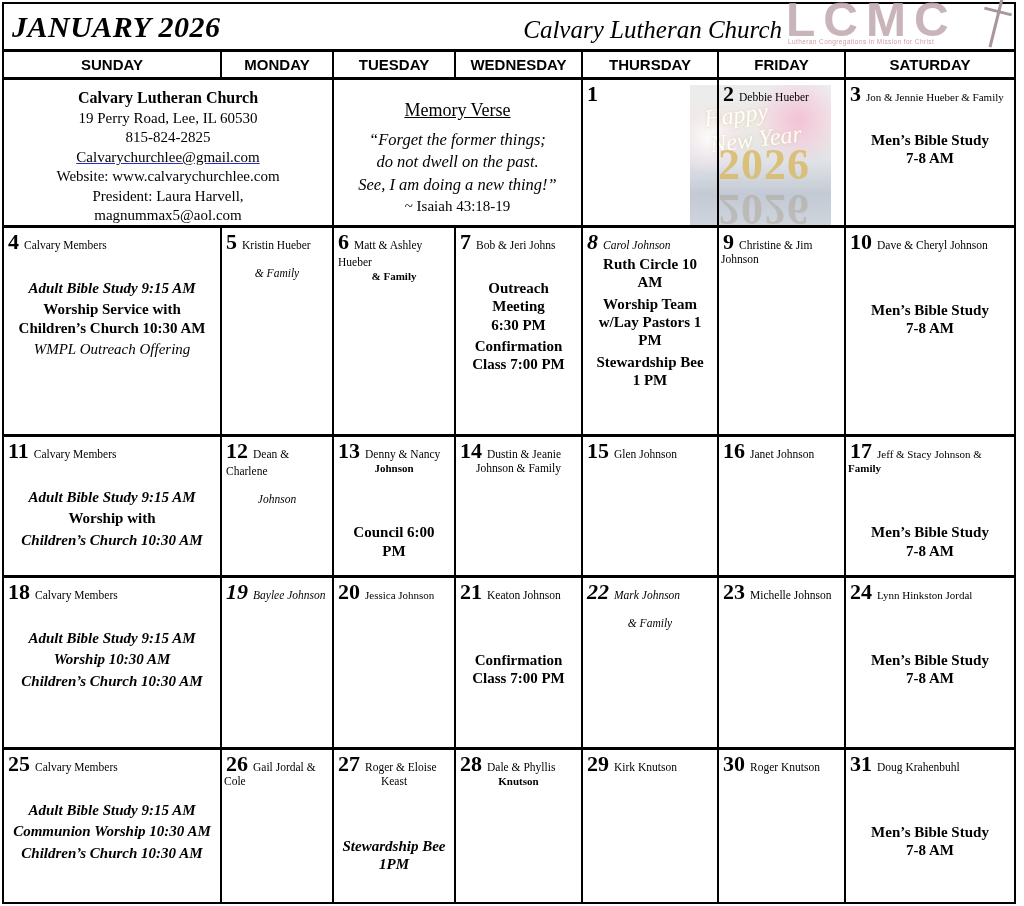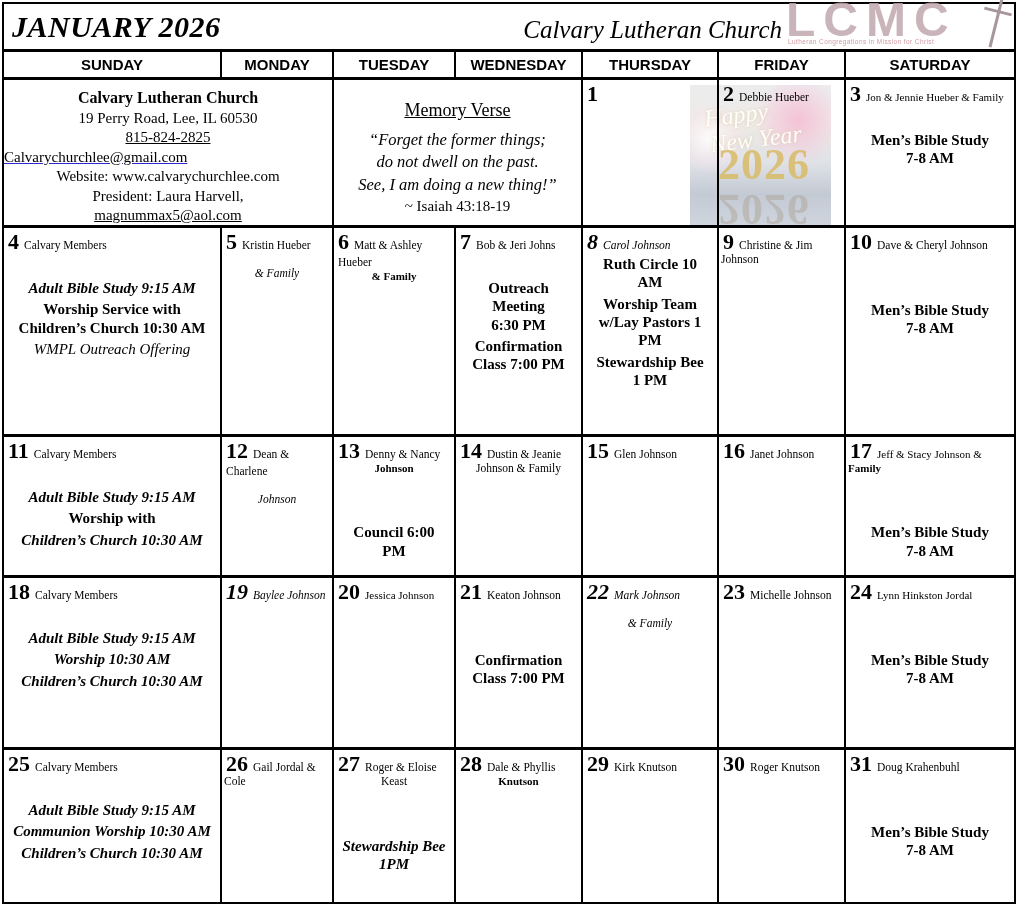--- a/index.html
+++ b/index.html
@@ -51,23 +51,23 @@
   .events.tight { margin-top:2px; }
   .events.lg { margin-top:48px; }
   .event { font-size:15px; font-weight:bold; text-align:center; white-space:pre-line;
            line-height:1.22; margin-bottom:3px; padding:0 8px; }
   .event.bold-italic { font-style:italic; }
   .event.italic { font-weight:normal; font-style:italic; }
 
   
   .info-cell { padding-top:8px; text-align:center; font-size:15px; line-height:1.3; }
   .info-cell .ch-name { font-weight:bold; font-size:16px; }
-  .info-cell .ul { text-decoration:underline; }
+  .info-cell .ul { }
   .info-cell .link { text-decoration:underline; text-decoration-color:#2a2ad0; }
-  .info-cell .left-line { text-align:left; }
+  .info-cell .left-line { text-align:center; }
 
   
   .verse-cell { padding-top:20px; text-align:center; }
   .mv-title { font-size:18px; margin-bottom:8px; }
   .mv-title span { text-decoration:underline; }
   .mv-line { font-size:16.5px; font-style:italic; line-height:1.35; }
   .mv-ref { font-size:15px; margin-top:2px; }
 
   
   .ny-image { position:absolute; z-index:1; left:686px; top:5px; width:141px; height:140px;

